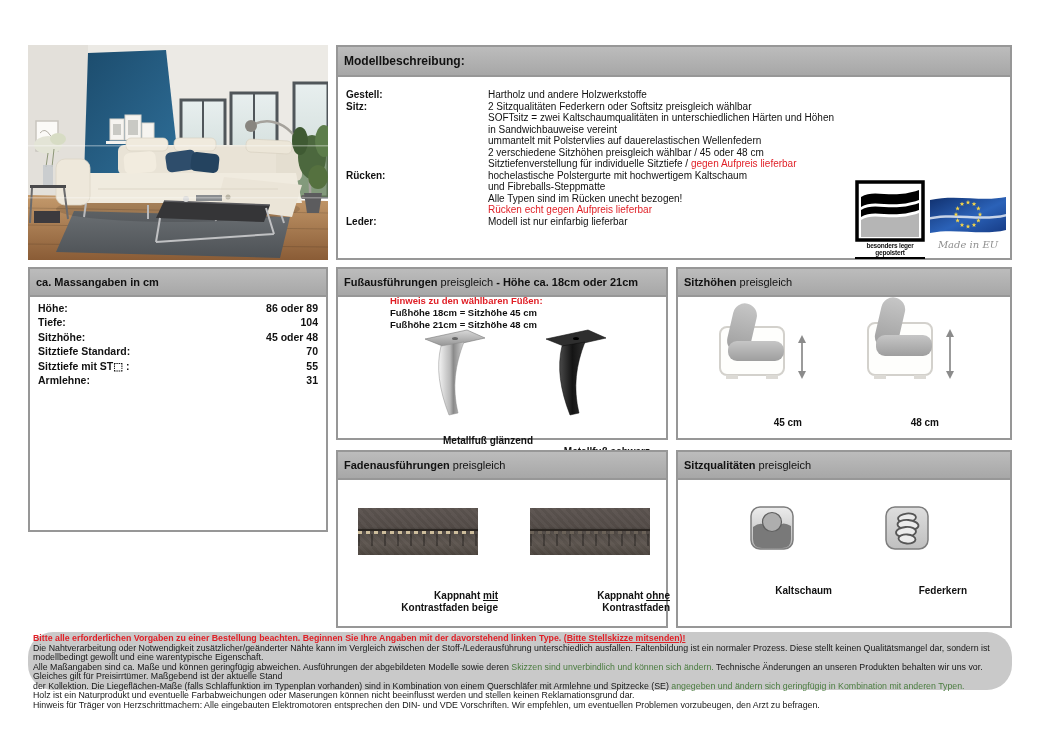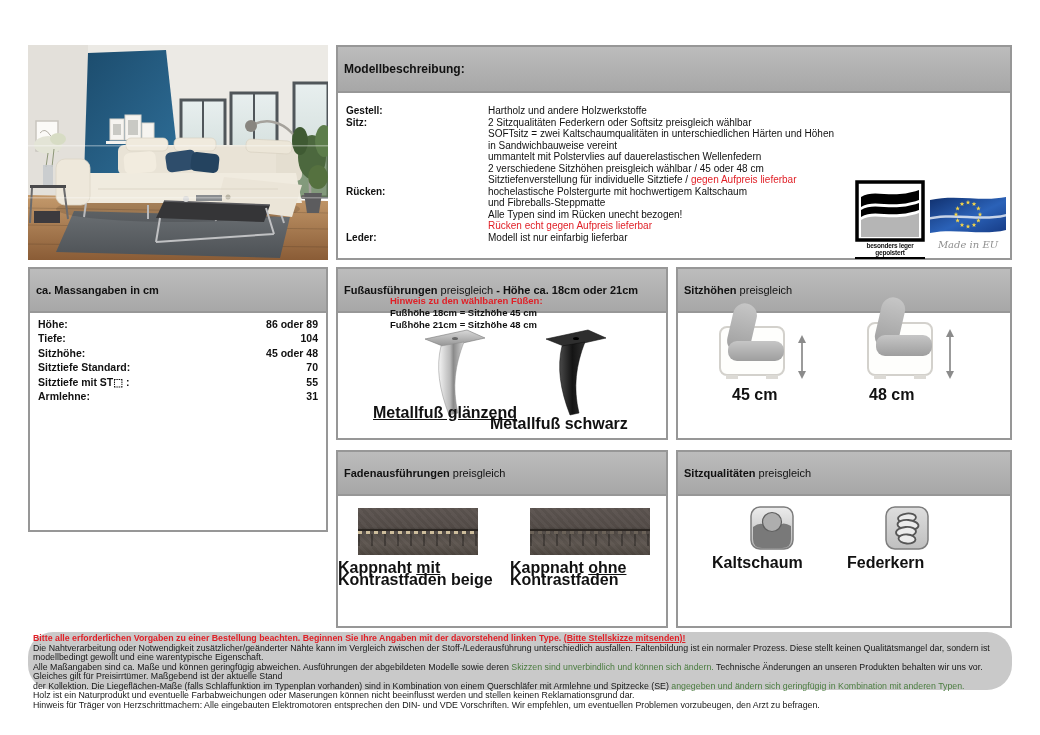--- a/index.html
+++ b/index.html
@@ -1,37 +1,37 @@
 <!DOCTYPE html>
 <html lang="de"><head>
 <meta charset="utf-8">
 <style>
   html,body{margin:0;padding:0;background:#9a9a9a;}
   #page{position:relative;width:1040px;height:735px;background:#ffffff;outline:1px solid #cfcfcf;
         font-family:"Liberation Sans",sans-serif;color:#111;overflow:hidden;margin:0 auto;}
   .box{position:absolute;border:2px solid #979797;background:#fff;box-sizing:border-box;}
   .hdr{display:flex;align-items:center;background:linear-gradient(180deg,#bcbcbc,#a7a7a7);
-       border-bottom:2px solid #979797;height:18px;padding:12px 6px;font-size:11px;white-space:pre;}
+       border-bottom:2px solid #979797;height:18px;padding:4px 6px;font-size:11px;white-space:pre;}
   .hdr .b{font-weight:bold;} .hdr .n{font-weight:normal;}
   .desc-hdr{height:20px;font-size:12px;}
   .red{color:#e01f26;}
   .green{color:#4a7c3f;}
   .u{text-decoration:underline;}
   
   .desc-content{padding:12px 8px 0 8px;font-size:10px;line-height:11.5px;}
   .drow{display:flex;}
   .dlabel{width:142px;font-weight:bold;flex:none;}
   .dlines{flex:1;}
   
   .mrows{padding:4px 8px 0 8px;font-size:10.5px;font-weight:bold;line-height:14.4px;}
   .mrow{display:flex;justify-content:space-between;}
   
   .hint{position:absolute;left:8px;top:26px;font-size:9.5px;line-height:12px;}
   .hint .t{font-weight:bold;padding-left:44px;}
-  .icon-label{position:absolute;font-size:16px;font-weight:bold;text-align:left;line-height:12px;}
+  .icon-label{position:absolute;font-size:10px;font-weight:bold;text-align:right;line-height:12px;margin-top:28px;}
   .abs{position:absolute;}
   
   .thread-photo{position:absolute;width:120px;height:47px;overflow:hidden;
      background:linear-gradient(180deg,#5c5450 0%,#544c48 40%,#453f3b 46%,#514a45 52%,#5e5650 75%,#4c453f 100%);}
   .thread-photo .seam{position:absolute;left:0;top:21px;width:100%;height:2px;background:#2a2521;}
   .thread-photo .stitch{position:absolute;left:0;top:23px;width:100%;height:3px;}
   .stitch.beige{background:repeating-linear-gradient(90deg,#cdbd9c 0 4px,rgba(0,0,0,0) 4px 8px);}
   .stitch.dark{background:repeating-linear-gradient(90deg,#6b6258 0 4px,rgba(0,0,0,0) 4px 8px);}
   .thread-photo .pleats{position:absolute;left:0;top:26px;width:100%;height:12px;
      background:repeating-linear-gradient(90deg,rgba(0,0,0,.28) 0 2px,rgba(0,0,0,0) 2px 13px);}
@@ -313,21 +313,21 @@
         <linearGradient id="fb1" x1="0" y1="0" x2="1" y2="0">
           <stop offset="0" stop-color="#4a4a4a"></stop>
             <stop offset="0.5" stop-color="#141414"></stop>
             <stop offset="1" stop-color="#303030"></stop>
         </linearGradient>
       </defs>
       <polygon points="14,14 56,5 74,13 34,22" fill="#2e2e2e" stroke="#111" stroke-width="0.6"></polygon>
       <ellipse cx="44" cy="13.5" rx="3" ry="1.6" fill="#000"></ellipse>
       <path d="M30,21 C25,42 28,64 38,90 L47,88 C41,62 44,40 53,17 Z" fill="url(#fb1)" stroke="#0a0a0a" stroke-width="0.5"></path>
     </svg>
-    <div class="icon-label" style="left:35px;top:138px;width:160px;text-decoration:underline;">Metallfuß glänzend</div>
+    <div class="icon-label" style="left:35px;top:138px;width:160px;">Metallfuß glänzend</div>
     <div class="icon-label" style="left:152px;top:149px;width:160px;">Metallfuß schwarz</div>
   </section>
 
   <section class="box" style="left:676px;top:267px;width:336px;height:173px;">
     <div class="hdr">
       <span class="b">Sitzhöhen</span><span class="n"> preisgleich</span>
     </div>
     <svg class="abs" style="left:40px;top:28px;" width="100" height="90" viewBox="0 0 100 90">
       <defs>
         <linearGradient id="cg" x1="0" y1="0" x2="0" y2="1">

